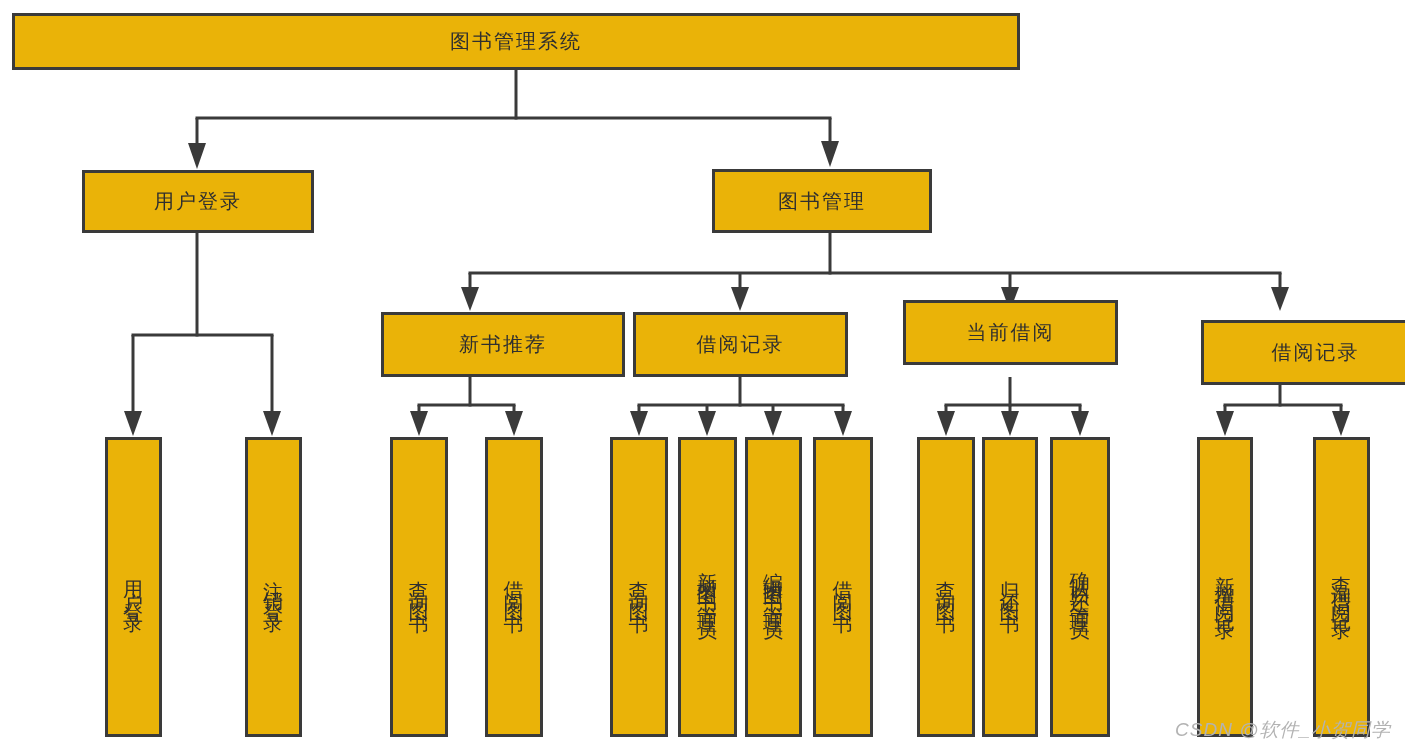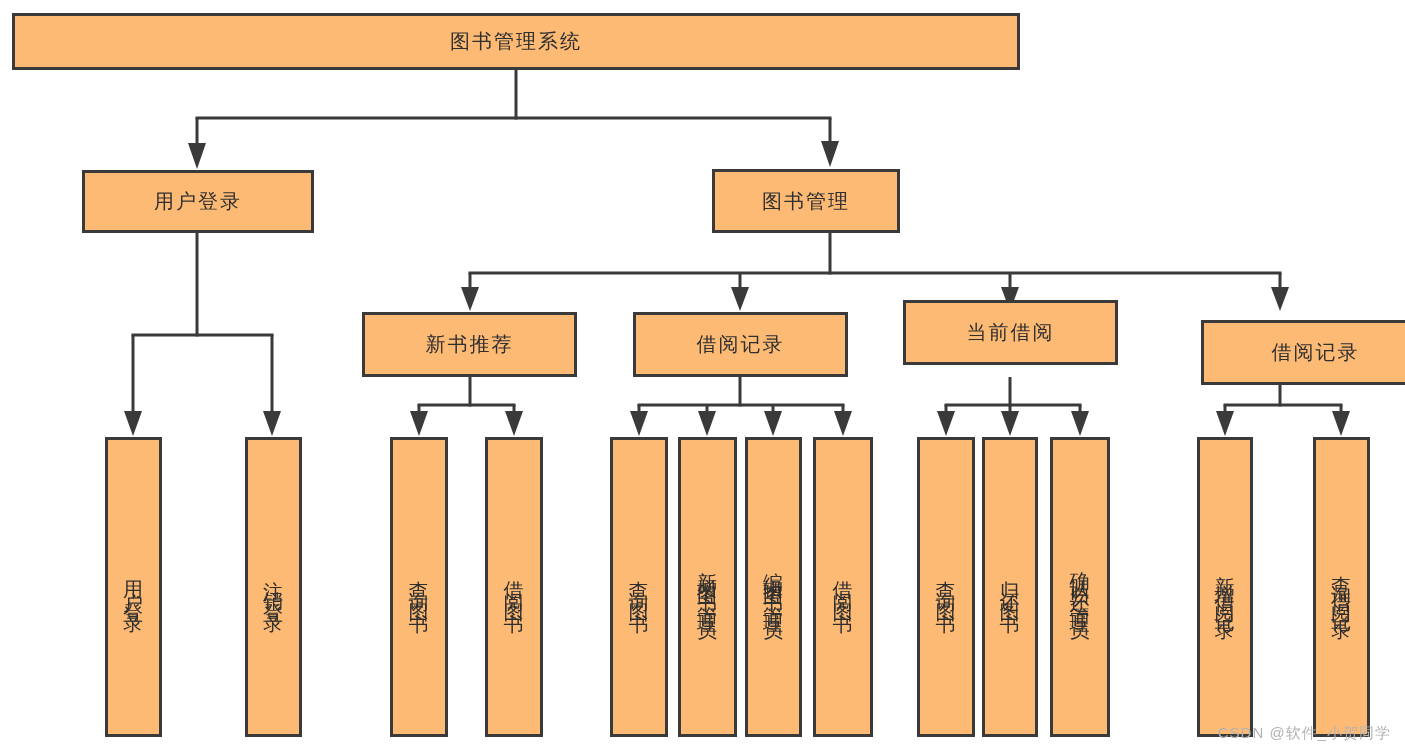--- a/index.html
+++ b/index.html
@@ -14,21 +14,21 @@
   .connectors {
     position: absolute;
     left: 0; top: 0;
     width: 1405px; height: 747px;
     pointer-events: none;
   }
   .box {
     position: absolute;
     box-sizing: border-box;
     border: 3px solid #3a3a3a;
-    background: #fdba74;
+    background: #eab308;
     color: #2f2f2f;
     display: flex;
     align-items: center;
     justify-content: center;
     z-index: 2;
   }
   .hbox {
     font-size: 20px;
     letter-spacing: 2px;
     white-space: nowrap;
@@ -38,25 +38,26 @@
     text-orientation: mixed;
     font-size: 20px;
     letter-spacing: 11px;
     line-height: 1;
     text-align: center;
   }
   .watermark {
     position: absolute;
     right: 14px;
     bottom: 4px;
-    font-size: 15px;
+    font-size: 19px;
     letter-spacing: 1px;
     color: #b3b3b3;
     z-index: 5;
     white-space: nowrap;
+    font-style: italic;
   }
   .connectors line { stroke: #3a3a3a; stroke-width: 3; }
   .connectors polygon { fill: #3a3a3a; }
 </style>
 </head>
 <body>
 
 <div class="canvas">
 
   <svg class="connectors" viewBox="0 0 1405 747" xmlns="http://www.w3.org/2000/svg" aria-hidden="true">
@@ -117,23 +118,23 @@
     <line x1="1223.5" y1="405" x2="1342.5" y2="405"></line>
     <line x1="1225" y1="405" x2="1225" y2="414"></line>
     <polygon points="1216,411 1234,411 1225,436"></polygon>
     <line x1="1341" y1="405" x2="1341" y2="414"></line>
     <polygon points="1332,411 1350,411 1341,436"></polygon>
   </svg>
 
   <div class="box hbox" style="left:12px; top:13px; width:1008px; height:57px;">图书管理系统</div>
 
   <div class="box hbox" style="left:82px; top:170px; width:232px; height:63px;">用户登录</div>
-  <div class="box hbox" style="left:712px; top:169px; width:188px; height:64px;">图书管理</div>
+  <div class="box hbox" style="left:712px; top:169px; width:220px; height:64px;">图书管理</div>
 
-  <div class="box hbox" style="left:362px; top:312px; width:215px; height:65px;">新书推荐</div>
+  <div class="box hbox" style="left:381px; top:312px; width:244px; height:65px;">新书推荐</div>
   <div class="box hbox" style="left:633px; top:312px; width:215px; height:65px;">借阅记录</div>
   <div class="box hbox" style="left:903px; top:300px; width:215px; height:65px;">当前借阅</div>
   <div class="box hbox" style="left:1173px; top:320px; width:229px; height:65px;margin-left:28px;">借阅记录</div>
 
   <div class="box vbox" style="left:105px; top:437px; width:57px; height:300px;">用户登录</div>
   <div class="box vbox" style="left:245px; top:437px; width:57px; height:300px;">注销登录</div>
 
   <div class="box vbox" style="left:390px; top:437px; width:58px; height:300px;">查询图书</div>
   <div class="box vbox" style="left:485px; top:437px; width:58px; height:300px;">借阅图书</div>
 

